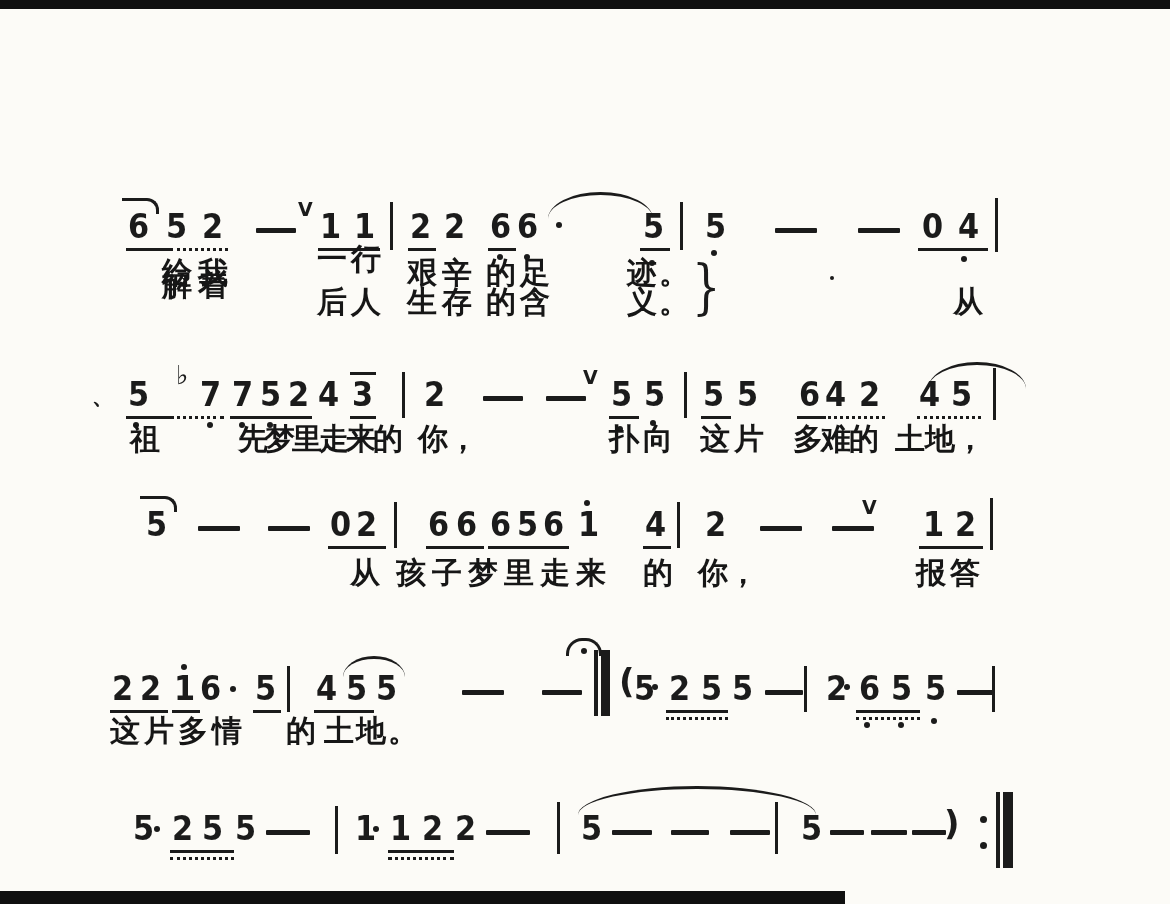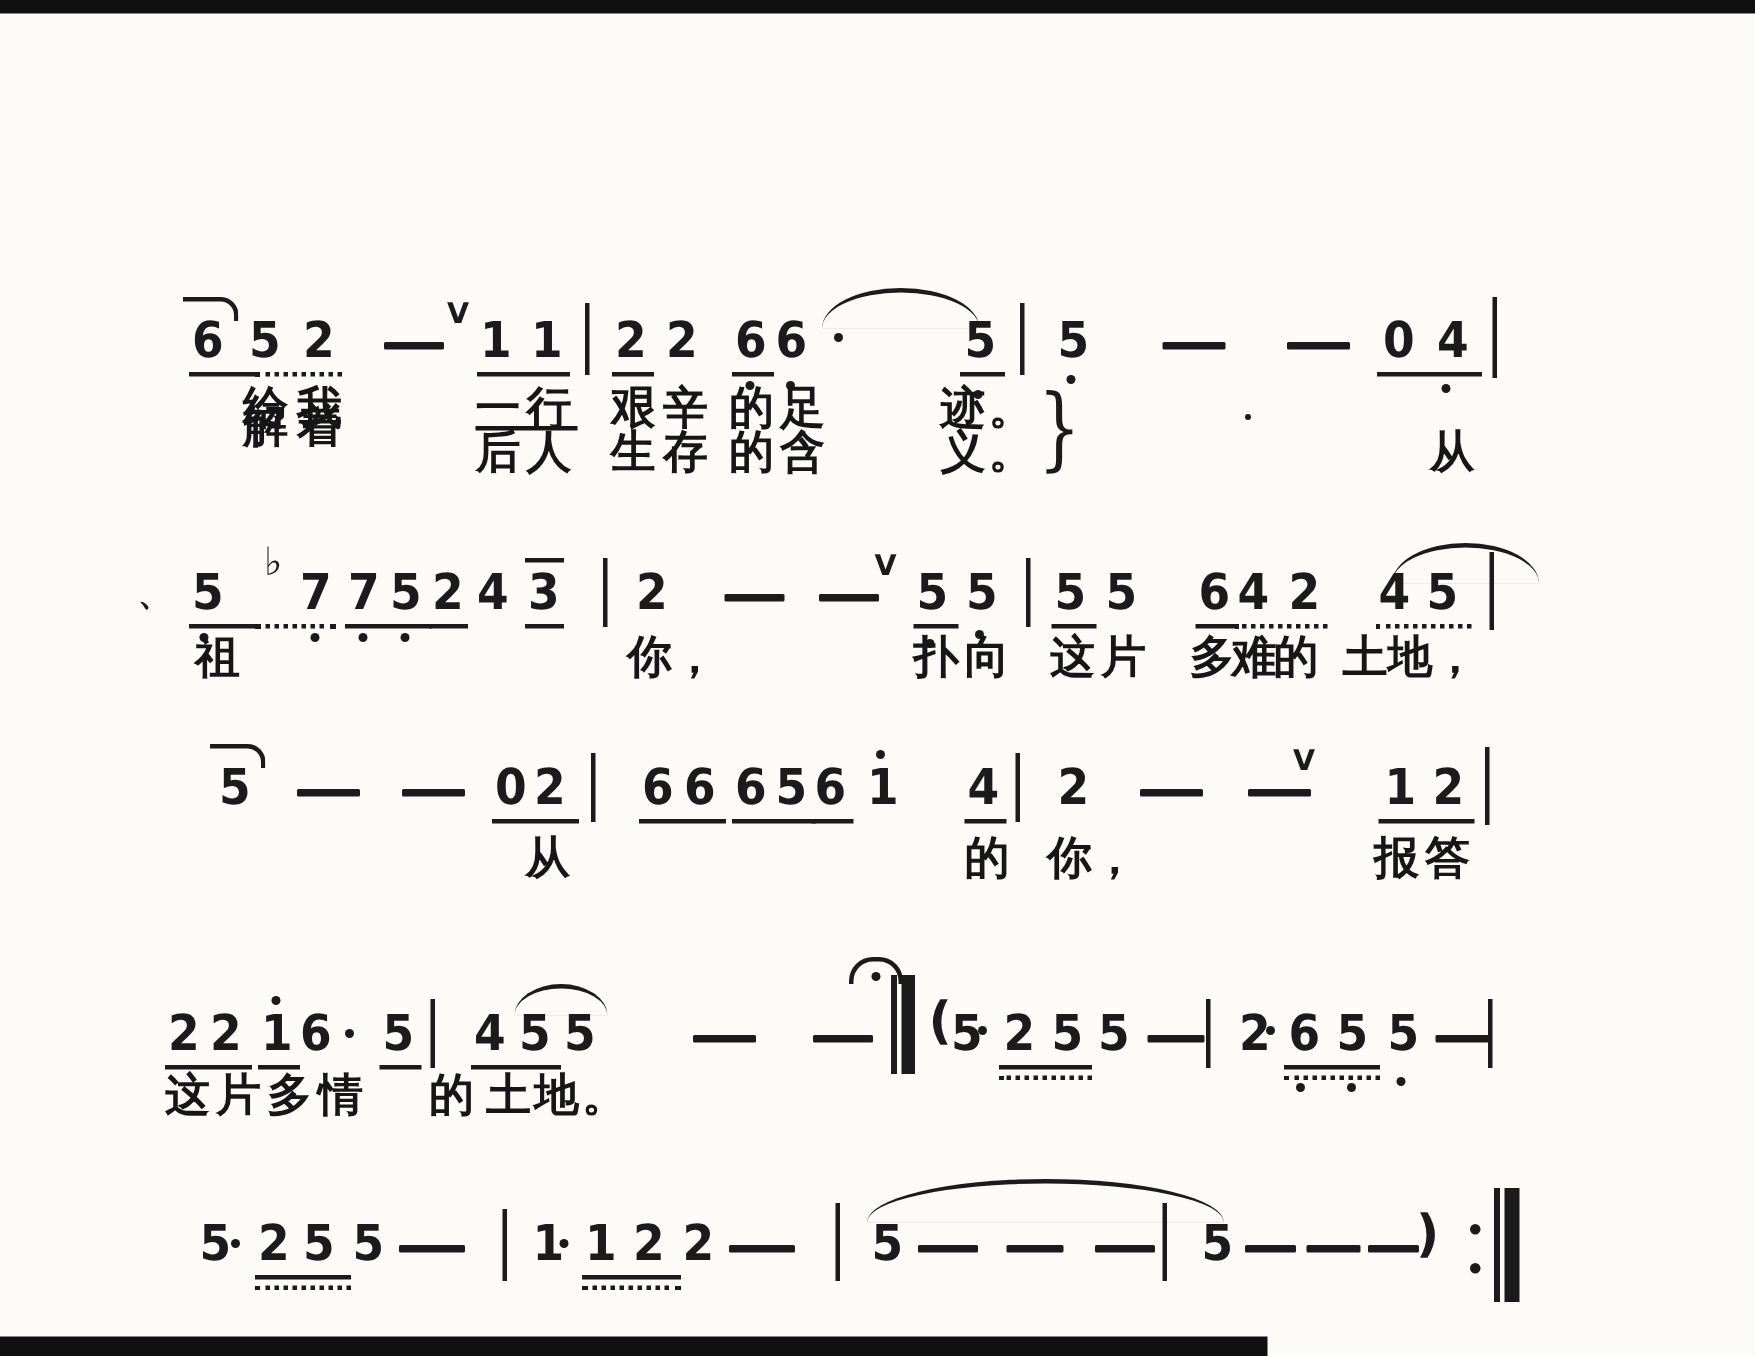--- a/index.html
+++ b/index.html
@@ -69,21 +69,21 @@
       <div class="dot" style="left: 556px; top: 222px; width: 6px; height: 6px;"></div>
       <div class="dot" style="left: 497px; top: 254px; width: 6px; height: 6px;"></div>
       <div class="dot" style="left: 524px; top: 254px; width: 6px; height: 6px;"></div>
       <div class="dot" style="left: 649px; top: 260px; width: 6px; height: 6px;"></div>
       <div class="dot" style="left: 711px; top: 250px; width: 6px; height: 6px;"></div>
       <div class="dot" style="left: 961px; top: 256px; width: 6px; height: 6px;"></div>
       <div class="dot" style="left: 830px; top: 276px; width: 4px; height: 4px;"></div>
       <div class="arc" style="left: 548px; top: 192px; width: 105px; height: 24px;"></div>
       <div class="hook" style="left: 122px; top: 198px; width: 34px;"></div>
       <div class="lyr" style="left: 162px; top: 258px; letter-spacing: 6px;">给我</div>
-      <div class="lyr" style="left: 317px; top: 258px; letter-spacing: 4px; text-decoration: underline;">一行</div>
+      <div class="lyr" style="left: 317px; top: 244px; letter-spacing: 4px;">一行</div>
       <div class="lyr" style="left: 407px; top: 258px; letter-spacing: 5px;">艰辛</div>
       <div class="lyr" style="left: 486px; top: 258px; letter-spacing: 4px;">的足</div>
       <div class="lyr" style="left: 627px; top: 258px; letter-spacing: 2px;">迹。</div>
       <div class="lyr" style="left: 162px; top: 270px; letter-spacing: 6px;">解着</div>
       <div class="lyr" style="left: 317px; top: 287px; letter-spacing: 4px;">后人</div>
       <div class="lyr" style="left: 407px; top: 287px; letter-spacing: 5px;">生存</div>
       <div class="lyr" style="left: 486px; top: 287px; letter-spacing: 4px;">的含</div>
       <div class="lyr" style="left: 627px; top: 287px; letter-spacing: 2px;">义。</div>
       <div class="lyr" style="left: 953px; top: 287px; letter-spacing: 0px;">从</div>
       <div class="tk small" style="left: 92px; top: 386px; font-size: 22px;">、</div>
@@ -123,20 +123,21 @@
       <div class="rule dotted" style="left: 823px; top: 416px; width: 62px;"></div>
       <div class="rule dotted" style="left: 917px; top: 416px; width: 64px;"></div>
       <div class="dot" style="left: 133px; top: 422px; width: 6px; height: 6px;"></div>
       <div class="dot" style="left: 207px; top: 422px; width: 6px; height: 6px;"></div>
       <div class="dot" style="left: 239px; top: 422px; width: 6px; height: 6px;"></div>
       <div class="dot" style="left: 267px; top: 422px; width: 6px; height: 6px;"></div>
       <div class="dot" style="left: 617px; top: 426px; width: 6px; height: 6px;"></div>
       <div class="dot" style="left: 650px; top: 420px; width: 6px; height: 6px;"></div>
       <div class="arc" style="left: 928px; top: 362px; width: 98px; height: 24px;"></div>
       <div class="lyr" style="left: 130px; top: 424px; letter-spacing: 0px;">祖</div>
+      <div class="lyr" style="left: 238px; top: 424px; letter-spacing: -3px;">先梦里走来的</div>
       <div class="lyr" style="left: 418px; top: 424px; letter-spacing: 0px;">你，</div>
       <div class="lyr" style="left: 609px; top: 424px; letter-spacing: 4px;">扑向</div>
       <div class="lyr" style="left: 700px; top: 424px; letter-spacing: 4px;">这片</div>
       <div class="lyr" style="left: 793px; top: 424px; letter-spacing: -2px;">多难的</div>
       <div class="lyr" style="left: 895px; top: 424px; letter-spacing: 0px;">土地，</div>
       <div class="tk note" style="left: 146px; top: 508px;">5</div>
       <div class="dash" style="left: 198px; top: 526px; width: 42px;"></div>
       <div class="dash" style="left: 268px; top: 526px; width: 42px;"></div>
       <div class="tk note" style="left: 330px; top: 508px;">0</div>
       <div class="tk note" style="left: 356px; top: 508px;">2</div>
@@ -158,20 +159,21 @@
       <div class="bar" style="left: 990px; top: 498px; height: 52px; width: 3px;"></div>
       <div class="rule" style="left: 328px; top: 546px; width: 58px;"></div>
       <div class="rule" style="left: 426px; top: 546px; width: 58px;"></div>
       <div class="rule" style="left: 488px; top: 546px; width: 56px;"></div>
       <div class="rule" style="left: 541px; top: 546px; width: 28px;"></div>
       <div class="rule" style="left: 643px; top: 546px; width: 28px;"></div>
       <div class="rule" style="left: 919px; top: 546px; width: 64px;"></div>
       <div class="dot" style="left: 584px; top: 500px; width: 6px; height: 6px;"></div>
       <div class="hook" style="left: 140px; top: 496px; width: 34px;"></div>
       <div class="lyr" style="left: 350px; top: 558px; letter-spacing: 0px;">从</div>
+      <div class="lyr" style="left: 396px; top: 558px; letter-spacing: 6px;">孩子梦里走来</div>
       <div class="lyr" style="left: 643px; top: 558px; letter-spacing: 0px;">的</div>
       <div class="lyr" style="left: 698px; top: 558px; letter-spacing: 0px;">你，</div>
       <div class="lyr" style="left: 916px; top: 558px; letter-spacing: 4px;">报答</div>
       <div class="tk note" style="left: 112px; top: 672px;">2</div>
       <div class="tk note" style="left: 140px; top: 672px;">2</div>
       <div class="tk note" style="left: 174px; top: 672px;">1</div>
       <div class="tk note" style="left: 200px; top: 672px;">6</div>
       <div class="tk note" style="left: 255px; top: 672px;">5</div>
       <div class="bar" style="left: 287px; top: 666px; height: 46px; width: 3px;"></div>
       <div class="tk note" style="left: 316px; top: 672px;">4</div>

